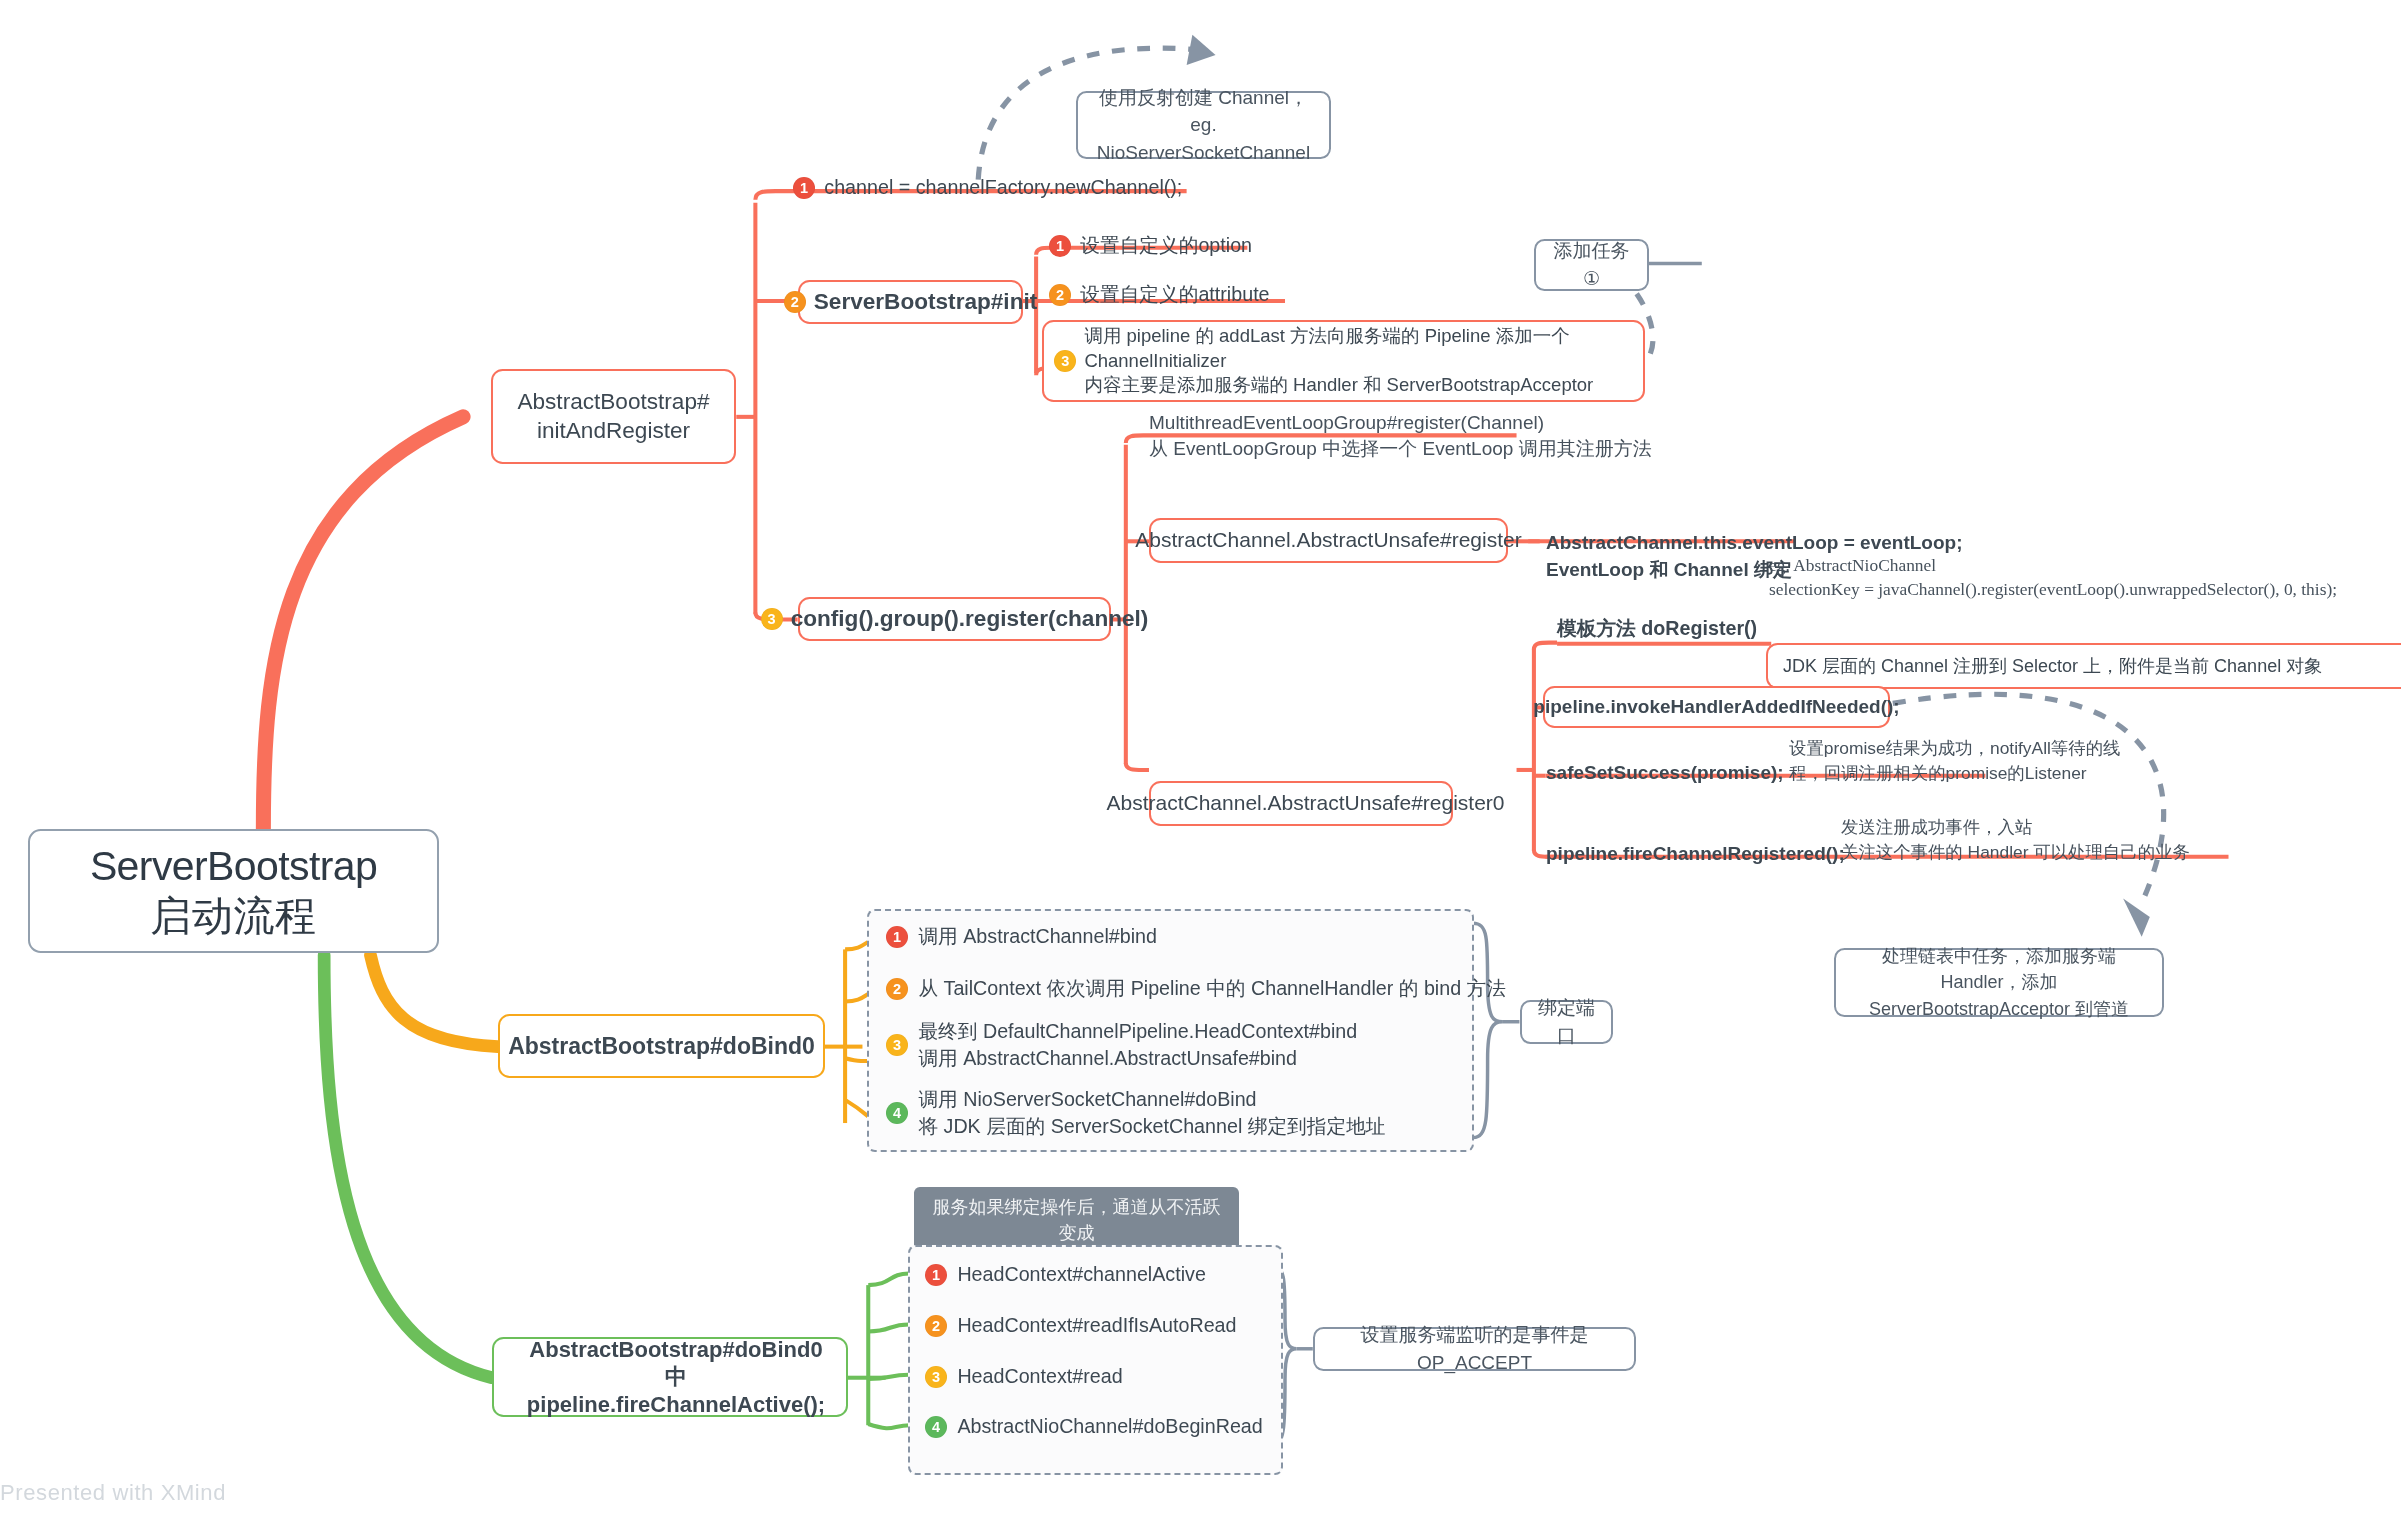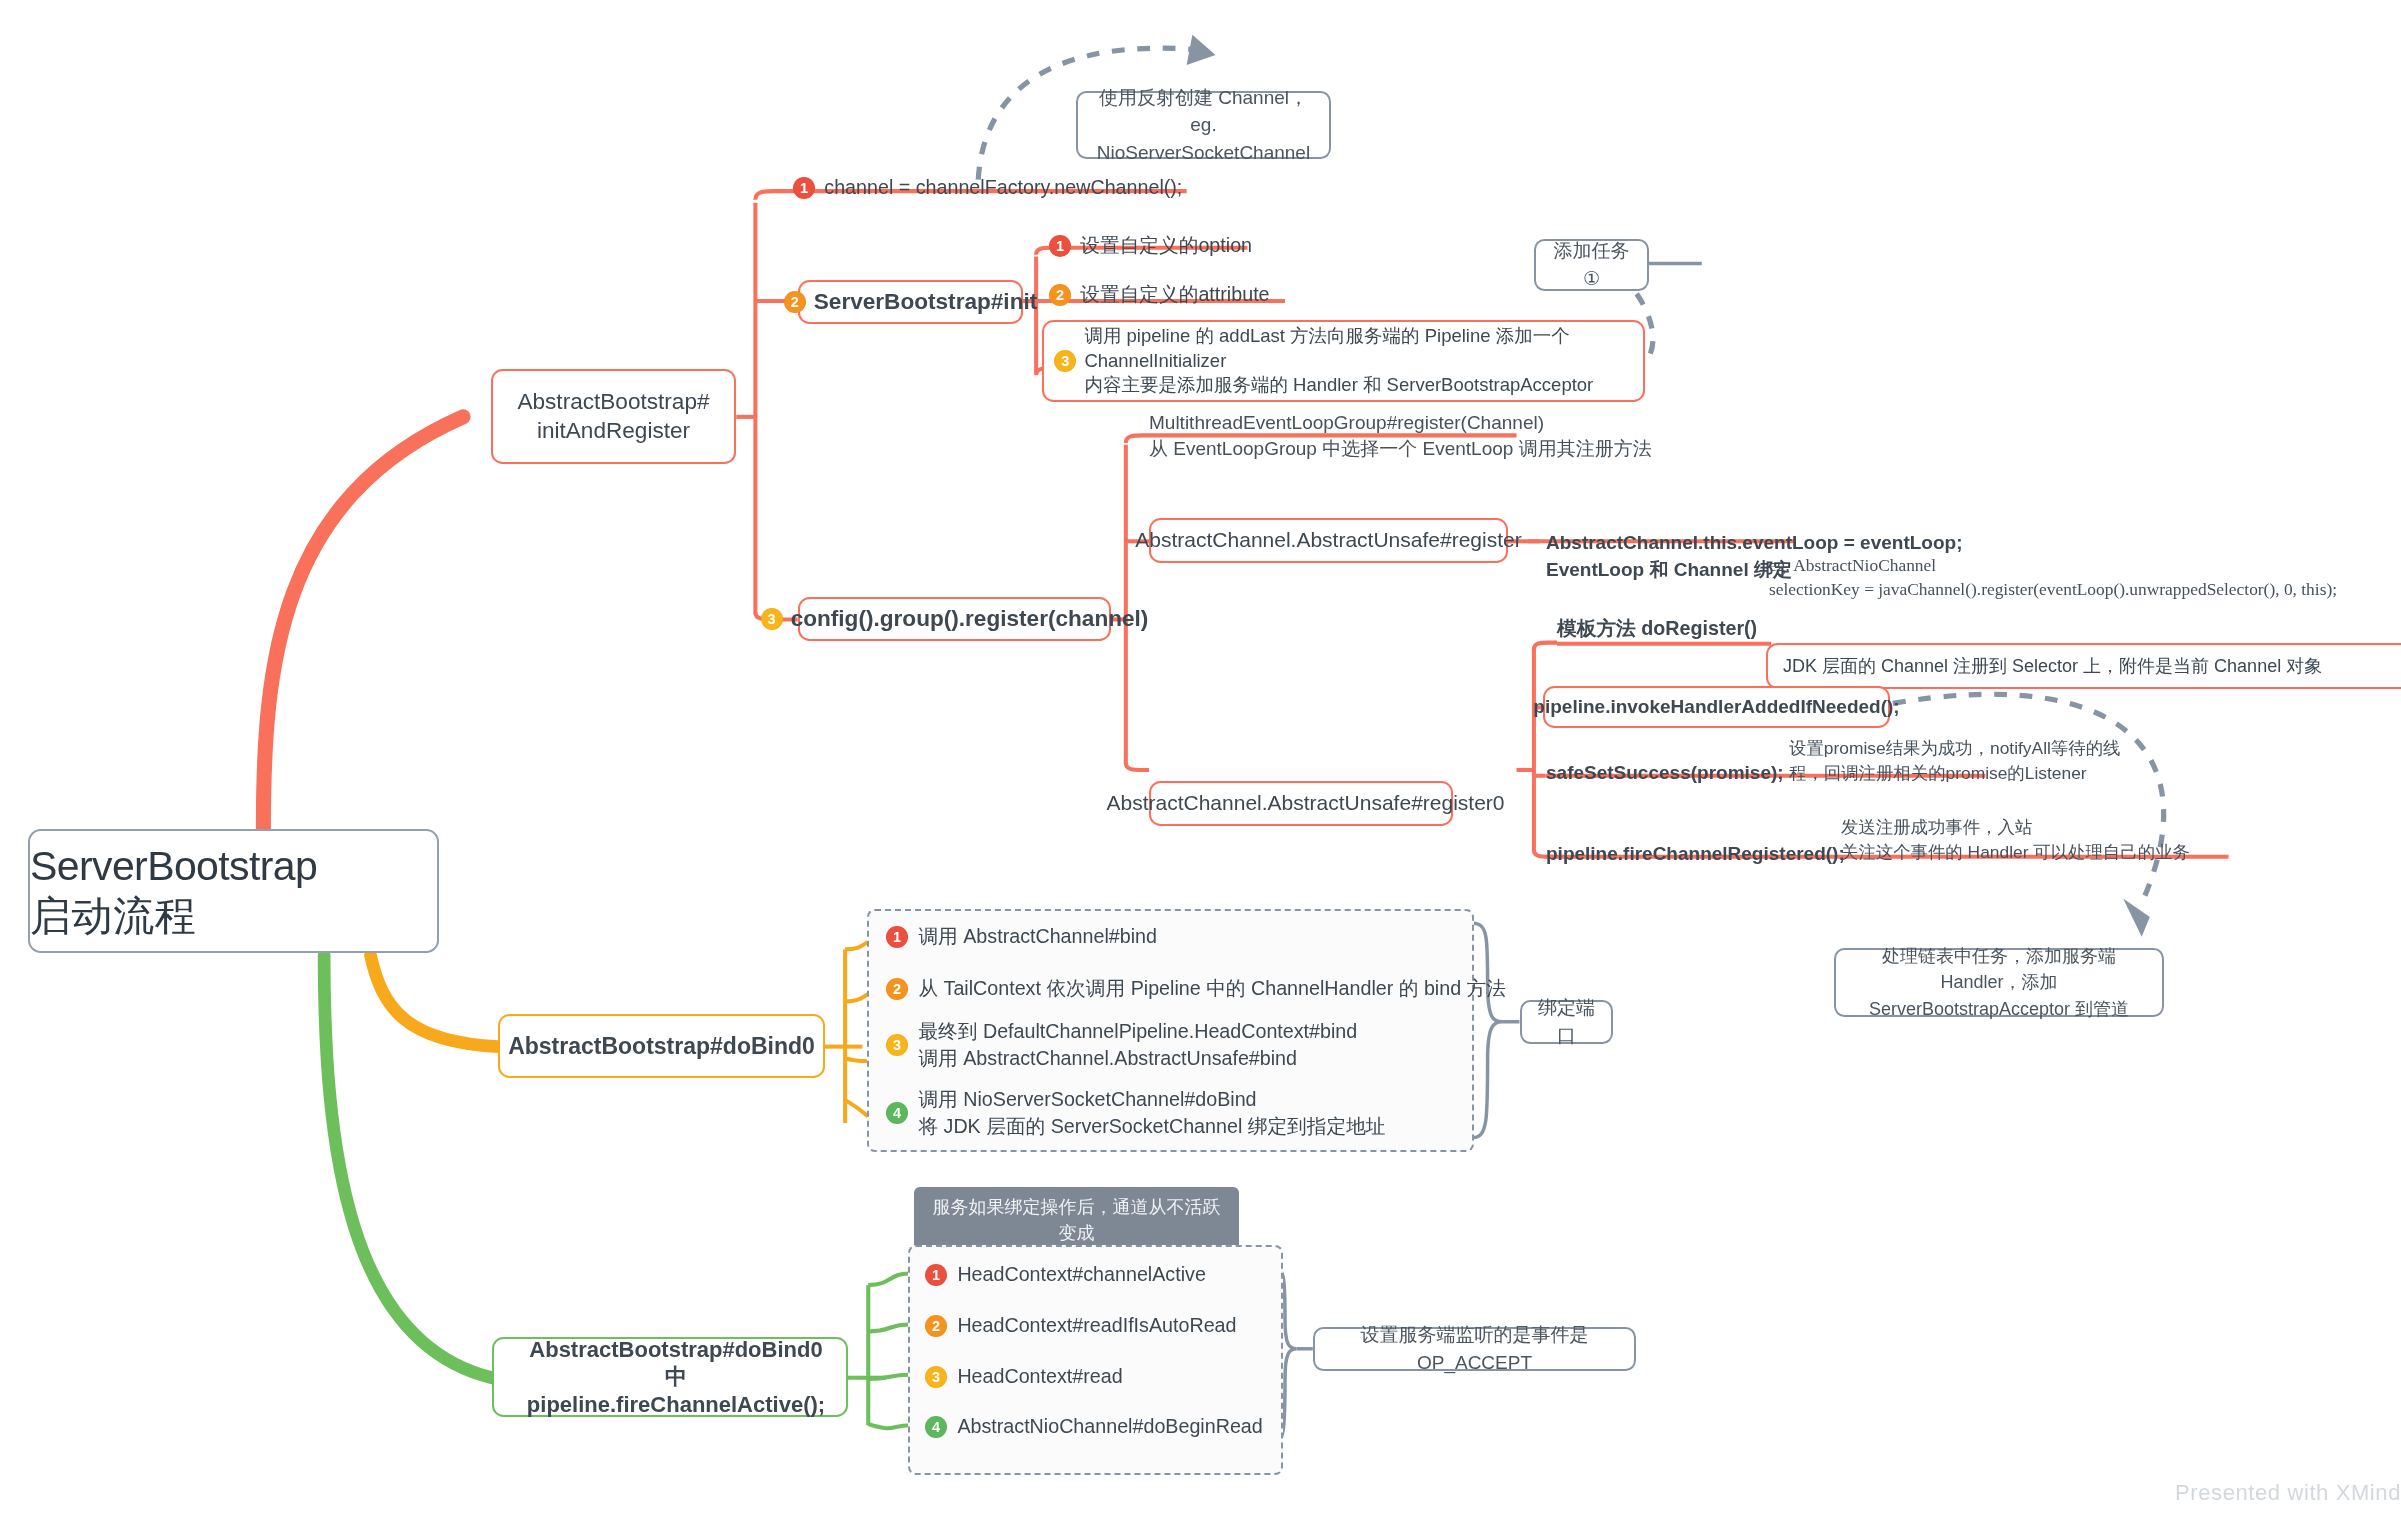--- a/index.html
+++ b/index.html
@@ -11,21 +11,21 @@
   }
   #canvas{position:absolute;left:0;top:0;width:2401px;height:1526px;}
   svg.wires{position:absolute;left:0;top:0;width:2401px;height:1526px;pointer-events:none;}
 
   .node{position:absolute;box-sizing:border-box;}
 
   
   .root{
     left:28px;top:829px;width:411px;height:124px;
     border:2.3px solid #93a0ae;border-radius:12.7px;background:#fff;
-    display:flex;flex-direction:column;justify-content:center;
+    display:flex;flex-direction:column;align-items:center;justify-content:center;
     line-height:1.22;
   }
   .root .l1{font-size:41px;font-weight:400;color:#2f3a45;letter-spacing:-0.6px;}
   .root .l2{font-size:41px;font-weight:400;color:#2f3a45;letter-spacing:0.6px;}
 
   
   .pill{
     border:2.9px solid #f9705b;border-radius:11.6px;background:#fff;
     display:flex;align-items:center;justify-content:center;
     padding:5.8px 15px;box-sizing:border-box;
@@ -70,21 +70,21 @@
   .m3{background:#f9b41b;}
   .m4{background:#5cb85c;}
 
   
   .group-frame{
     position:absolute;border:2.3px dashed #8794a4;border-radius:8px;
     background:#fbfbfc;box-sizing:border-box;
   }
 
   .footer{
-    position:absolute;left:0;top:1480px;width:2401px;text-align:right;
+    position:absolute;left:0;top:1480px;width:2401px;text-align:left;
     font-size:22px;color:#d3d8dd;letter-spacing:0.6px;
   }
 
   .row{position:absolute;display:flex;align-items:center;gap:10.4px;}
   .row .rtxt{font-size:19.7px;color:#3d4852;line-height:1.4;}
 </style>
 </head>
 <body>
 
 <div id="canvas">

